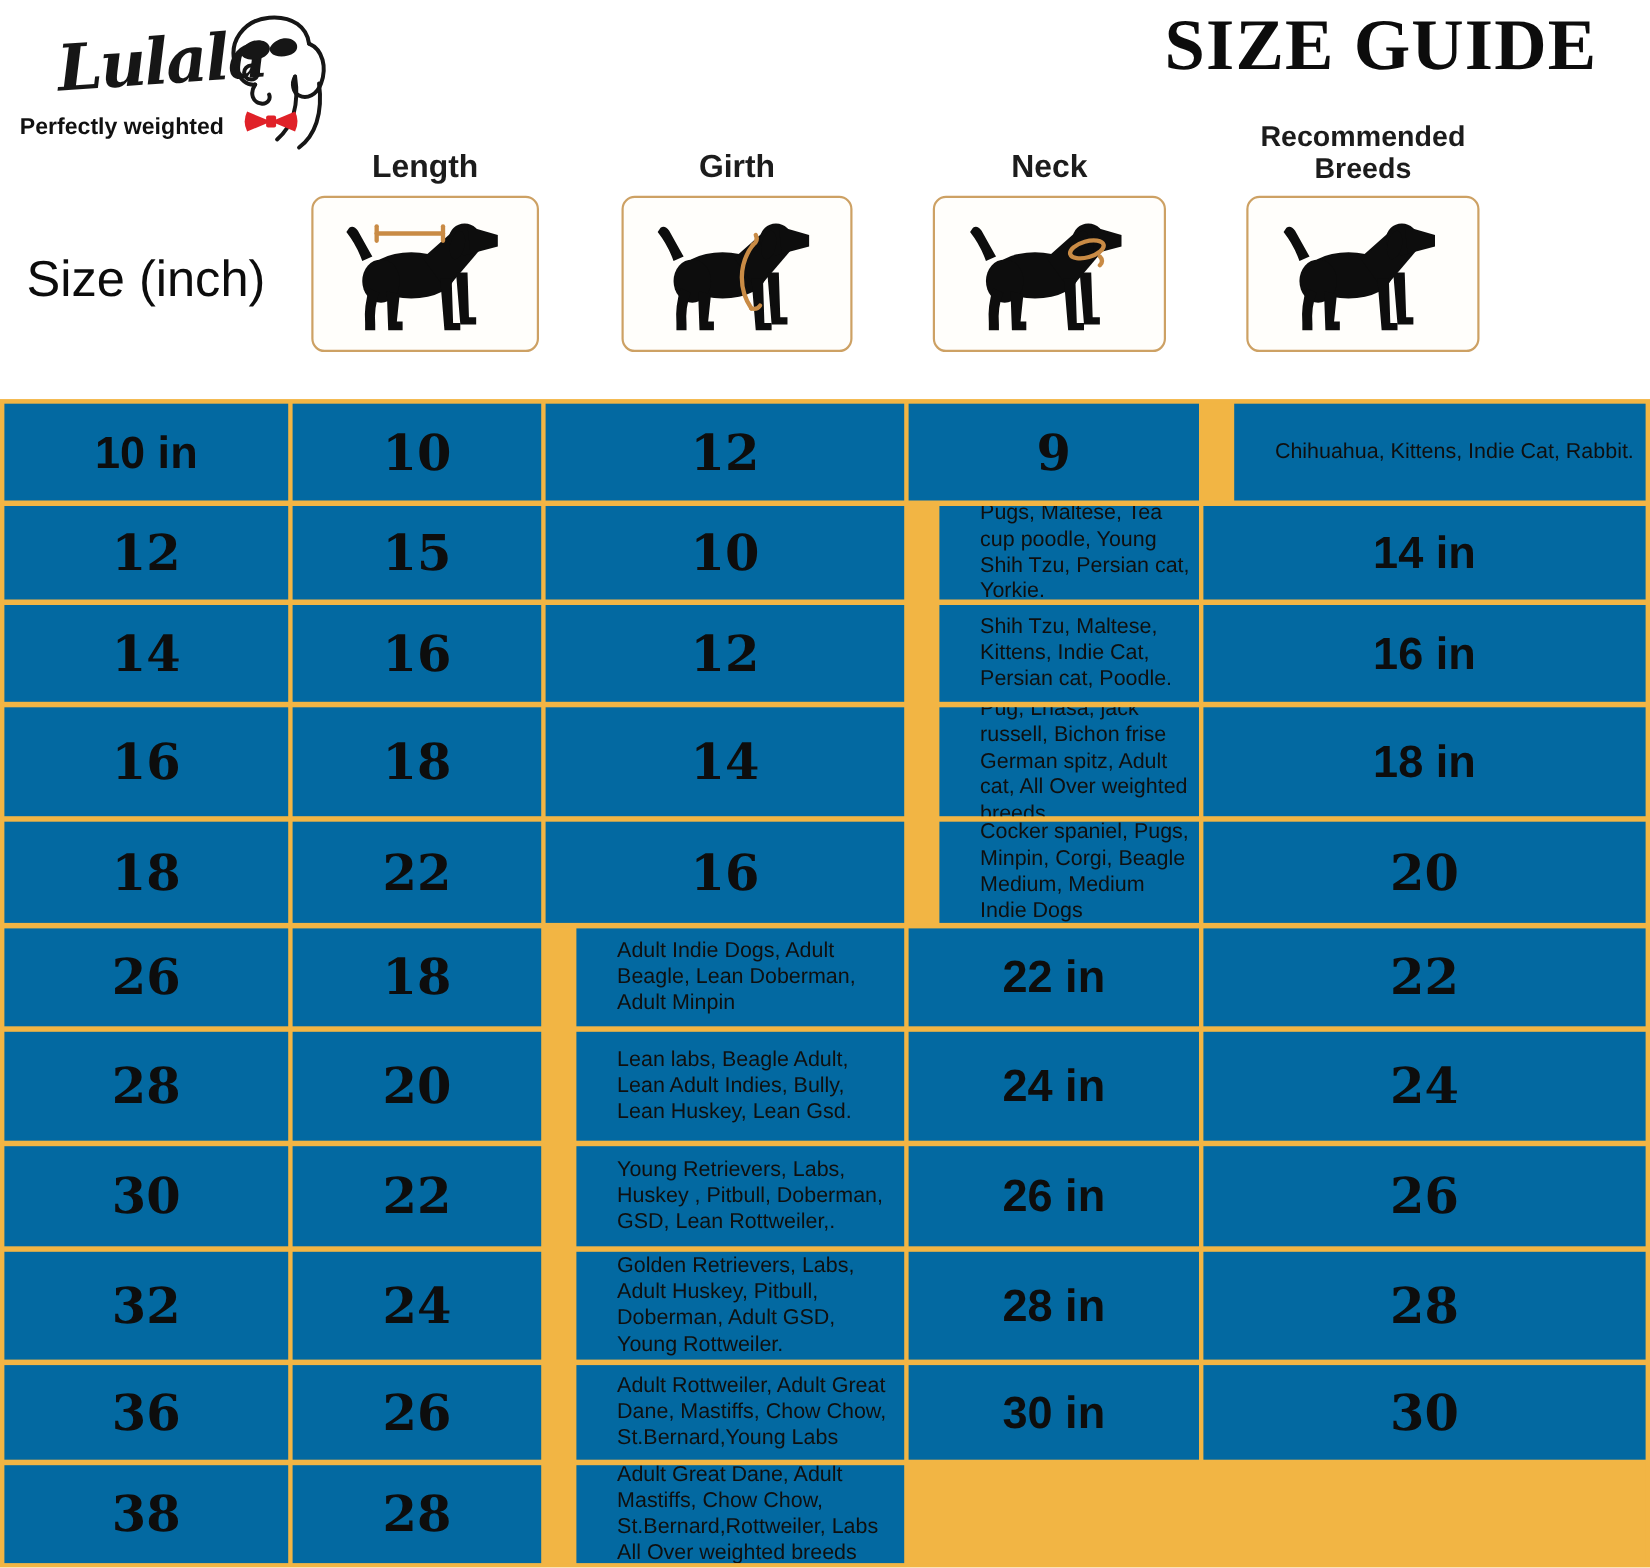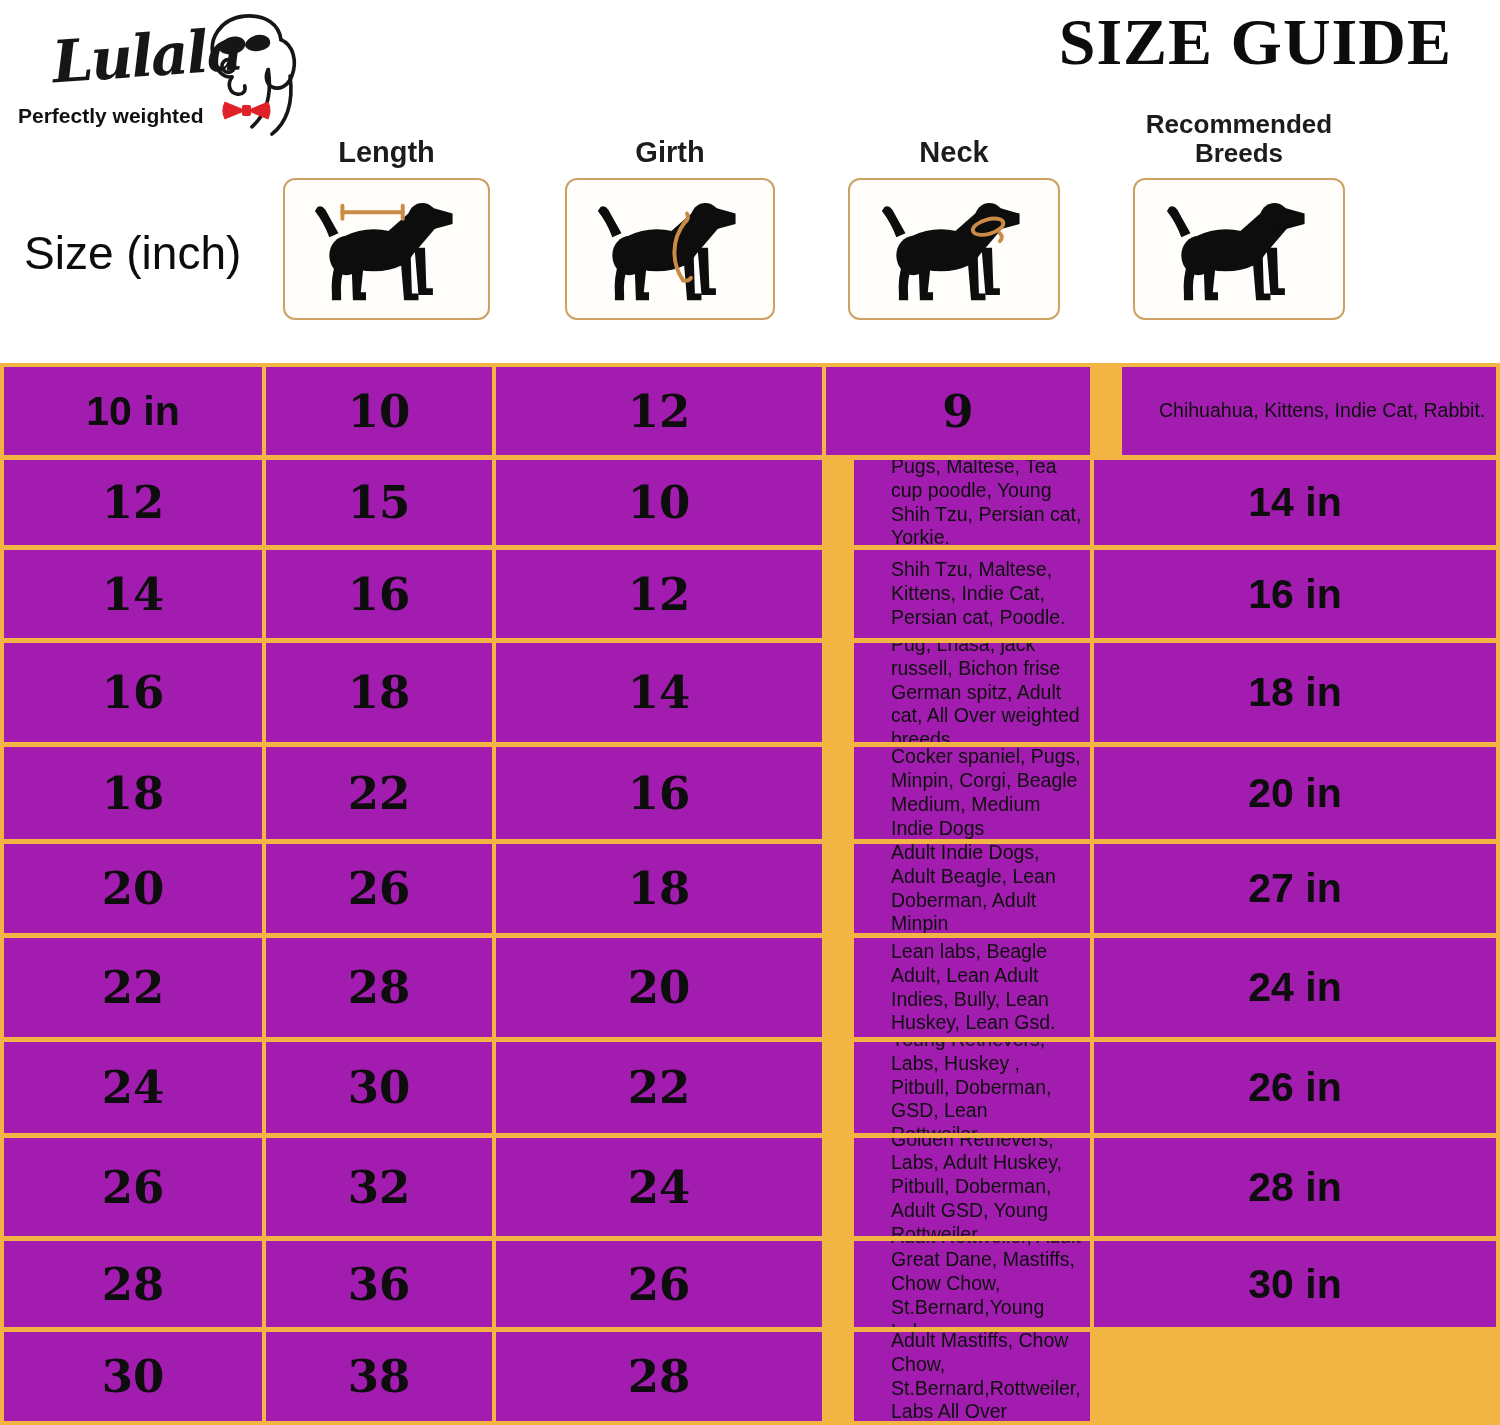--- a/index.html
+++ b/index.html
@@ -53,21 +53,21 @@
   .size-table {
     position:absolute; left:0; top:363px; width:1500px; height:1062px;
     border:4px solid var(--table-border,#F2B544);
     background:var(--table-border,#F2B544);
     display:grid;
     grid-template-columns:258px 226px 326px 264px 1fr;
     grid-template-rows:88px 85px 88px 99px 92px 89px 99px 91px 98px 86px 89px;
     gap:5px 4px;
   }
   .cell {
-    background:#a21caf; display:flex; align-items:center; justify-content:center;
+    background:#0369a1; display:flex; align-items:center; justify-content:center;
     overflow:hidden;
   }
   .cell.size-cell {
     font-weight:700; font-size:41px; letter-spacing:0px; color:#0d0d0d;
   }
   .cell.num-cell {
     font-family:"DejaVu Serif", serif; font-weight:700; font-size:45px; color:#0d0d0d;
   }
   .cell.breeds-cell {
     justify-content:flex-start; text-align:left;
@@ -200,27 +200,26 @@
     <div class="cell num-cell">18</div>
     <div class="cell num-cell">14</div>
     <div class="cell breeds-cell">Pug, Lhasa, jack russell, Bichon frise German spitz, Adult cat, All Over weighted breeds</div>
 
     <div class="cell size-cell">18 in</div>
     <div class="cell num-cell">18</div>
     <div class="cell num-cell">22</div>
     <div class="cell num-cell">16</div>
     <div class="cell breeds-cell">Cocker spaniel, Pugs, Minpin, Corgi, Beagle Medium, Medium Indie Dogs</div>
 
-    <div class="cell size-cell">20 in</div>
     <div class="cell num-cell">20</div>
     <div class="cell num-cell">26</div>
     <div class="cell num-cell">18</div>
     <div class="cell breeds-cell">Adult Indie Dogs,  Adult Beagle, Lean Doberman, Adult Minpin</div>
 
-    <div class="cell size-cell">27 in</div>
+    <div class="cell size-cell">22 in</div>
     <div class="cell num-cell">22</div>
     <div class="cell num-cell">28</div>
     <div class="cell num-cell">20</div>
     <div class="cell breeds-cell">Lean labs, Beagle Adult, Lean Adult Indies, Bully, Lean Huskey, Lean Gsd.</div>
 
     <div class="cell size-cell">24 in</div>
     <div class="cell num-cell">24</div>
     <div class="cell num-cell">30</div>
     <div class="cell num-cell">22</div>
     <div class="cell breeds-cell">Young Retrievers, Labs, Huskey , Pitbull, Doberman, GSD, Lean Rottweiler,.</div>

